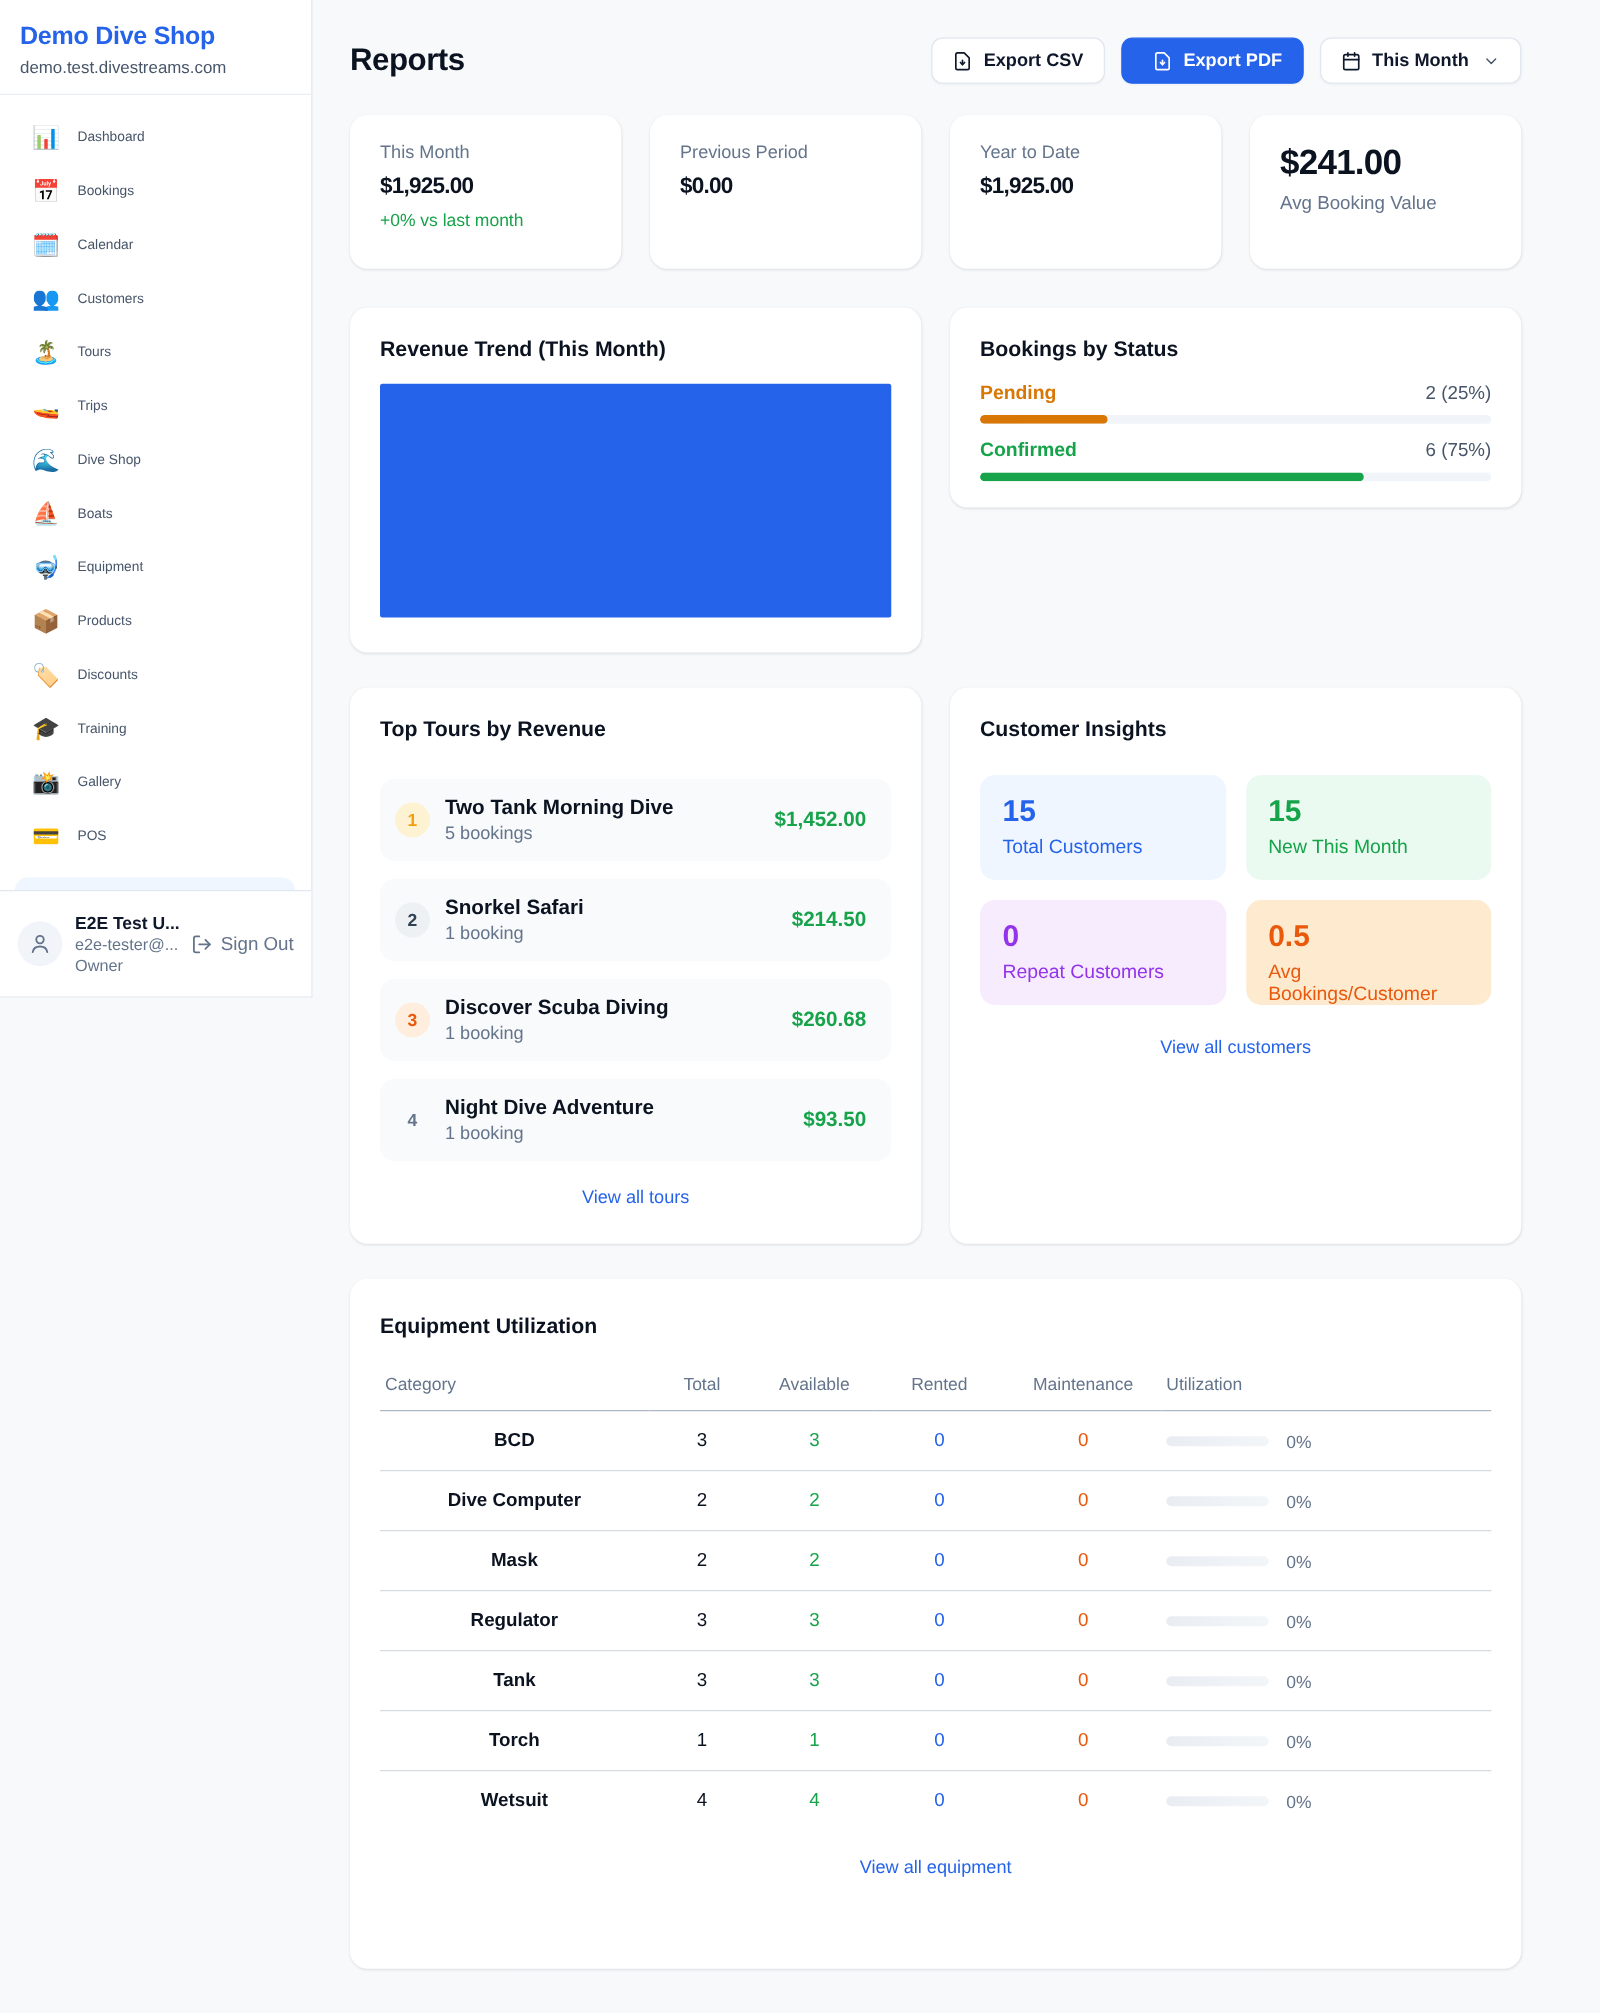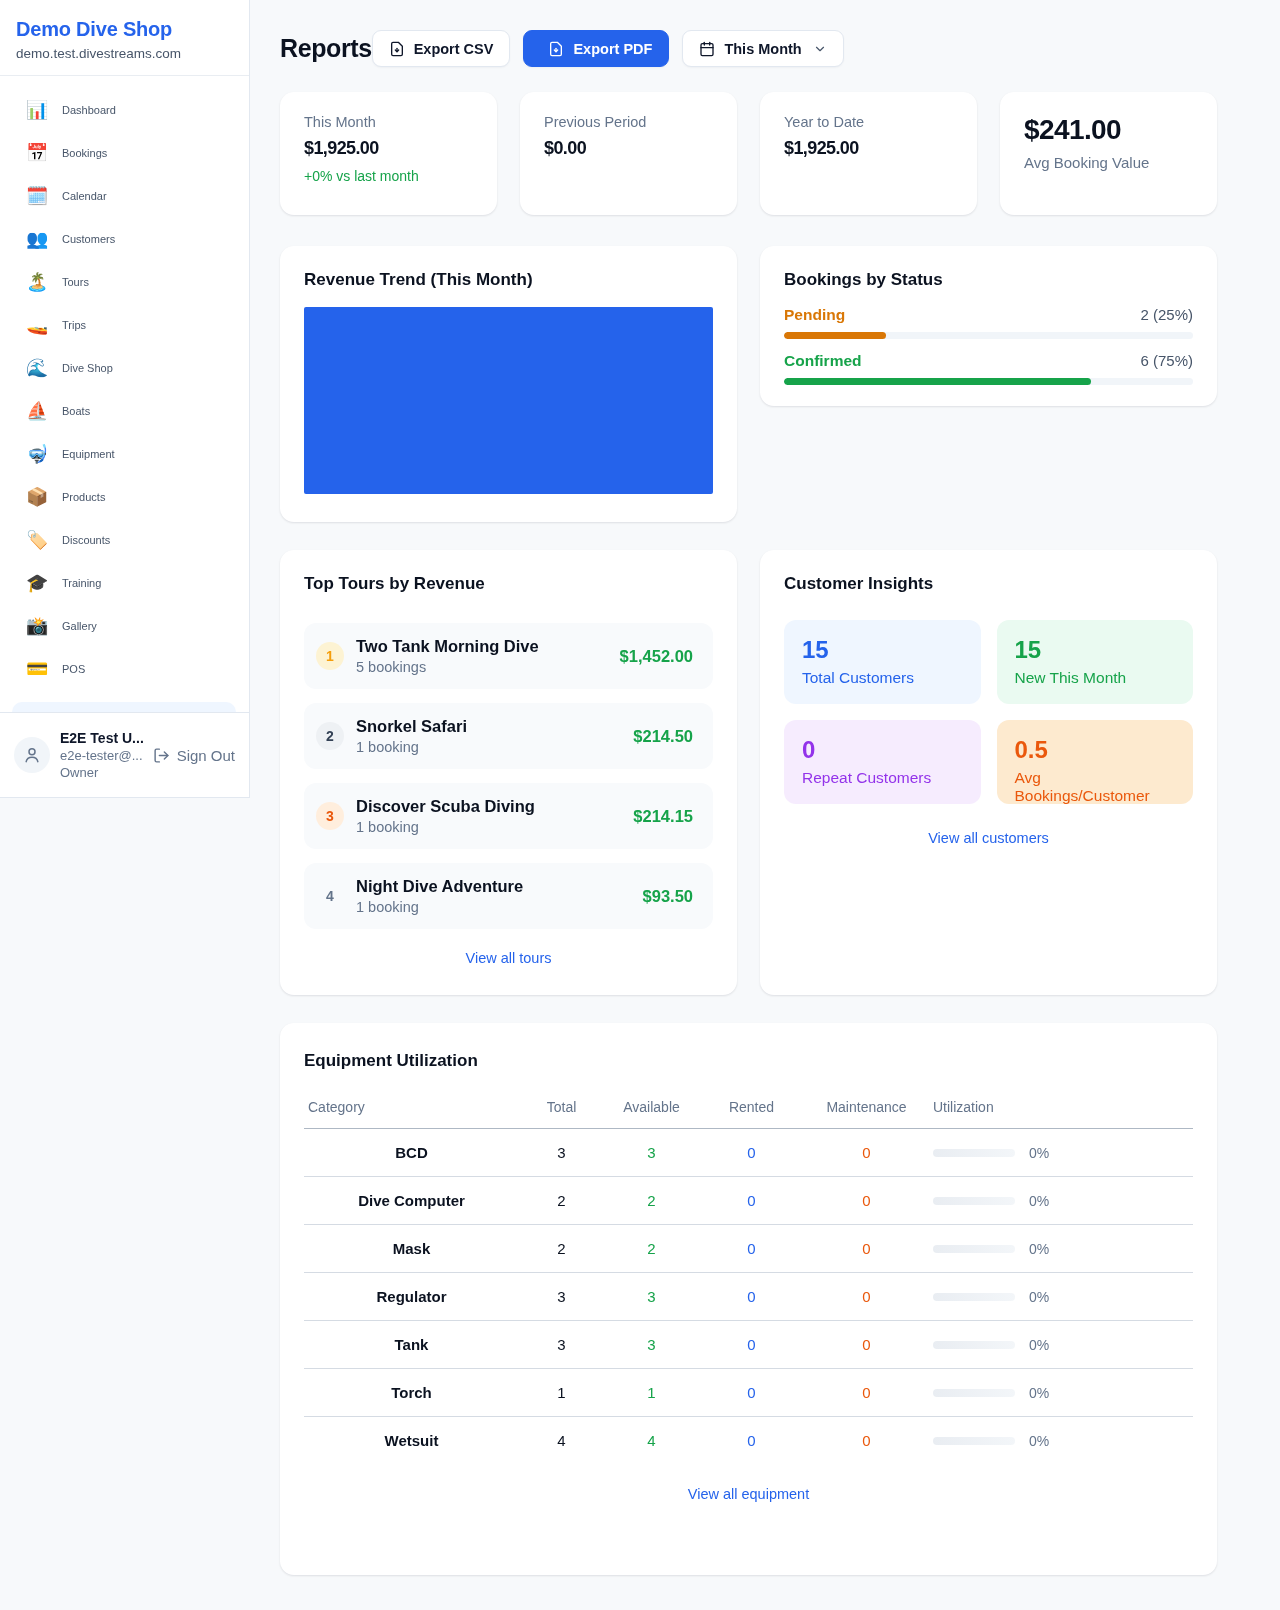--- a/index.html
+++ b/index.html
@@ -31,21 +31,21 @@
     background:#fff;
   }
   .avatar { width:36px; height:36px; border-radius:50%; background:#f1f5f9; display:flex; align-items:center; justify-content:center; flex:0 0 36px; color:#64748b; }
   .user-info { min-width:0; flex:1; }
   .user-name { font-size:14px; font-weight:700; color:#0f172a; white-space:nowrap; }
   .user-email { font-size:13px; color:#64748b; margin-top:2px; white-space:nowrap; }
   .user-role { font-size:13px; color:#64748b; margin-top:2px; }
   .signout { display:flex; align-items:center; gap:7px; color:#64748b; font-size:15px; cursor:pointer; white-space:nowrap; }
   
   .main { position:absolute; left:280px; top:0; width:937px; }
-  .page-header { margin-top:30px; display:flex; align-items:center; justify-content:flex-start; }
+  .page-header { margin-top:30px; display:flex; align-items:center; justify-content:space-between; }
   .page-title { font-size:25px; font-weight:800; letter-spacing:-.4px; color:#0b1220; }
   .header-actions { display:flex; gap:13px; }
   .btn { display:flex; align-items:center; gap:9px; height:37px; padding:0 16px; border-radius:9px;
          font-size:14.5px; font-weight:600; cursor:pointer; border:1px solid #e2e8f0; background:#fff; color:#0f172a;
          box-shadow:0 1px 2px rgba(16,24,40,.04); }
   .btn-primary { background:#2563eb; border-color:#2563eb; color:#fff;padding-left:24px; }
   .btn svg { display:block; }
   .chev { margin-left:2px; }
   
   .card { background:#fff; border-radius:14px; box-shadow:0 1px 2px rgba(16,24,40,.06),0 1px 3px rgba(16,24,40,.05); }
@@ -312,21 +312,21 @@
             <div class="tour-bookings">1 booking</div>
           </div>
           <span class="tour-amount">$214.50</span>
         </div>
         <div class="tour-row">
           <span class="rank rank-3">3</span>
           <div class="tour-info">
             <div class="tour-name">Discover Scuba Diving</div>
             <div class="tour-bookings">1 booking</div>
           </div>
-          <span class="tour-amount">$214.15</span>
+          <span class="tour-amount">$260.68</span>
         </div>
         <div class="tour-row">
           <span class="rank rank-4">4</span>
           <div class="tour-info">
             <div class="tour-name">Night Dive Adventure</div>
             <div class="tour-bookings">1 booking</div>
           </div>
           <span class="tour-amount">$93.50</span>
         </div>
       </div>

